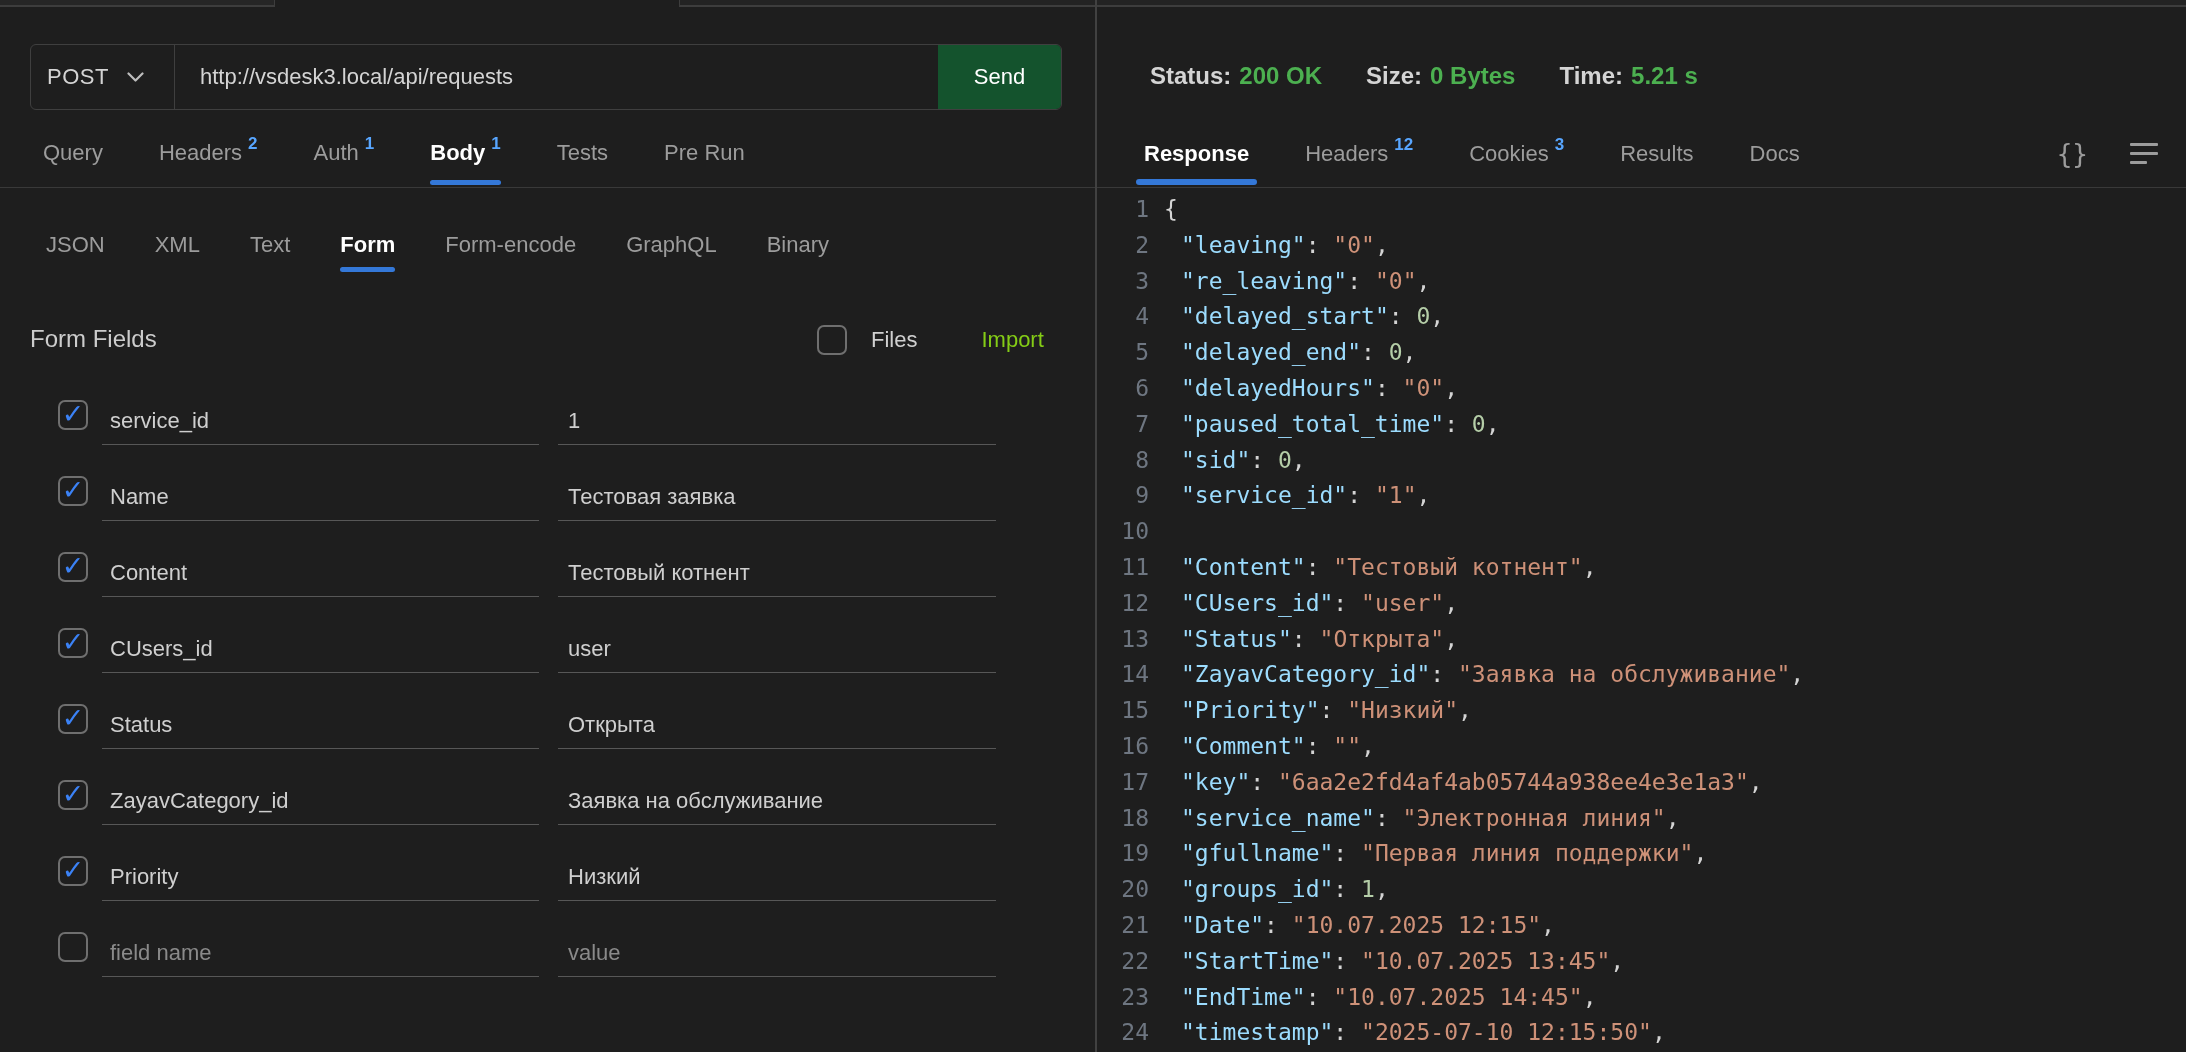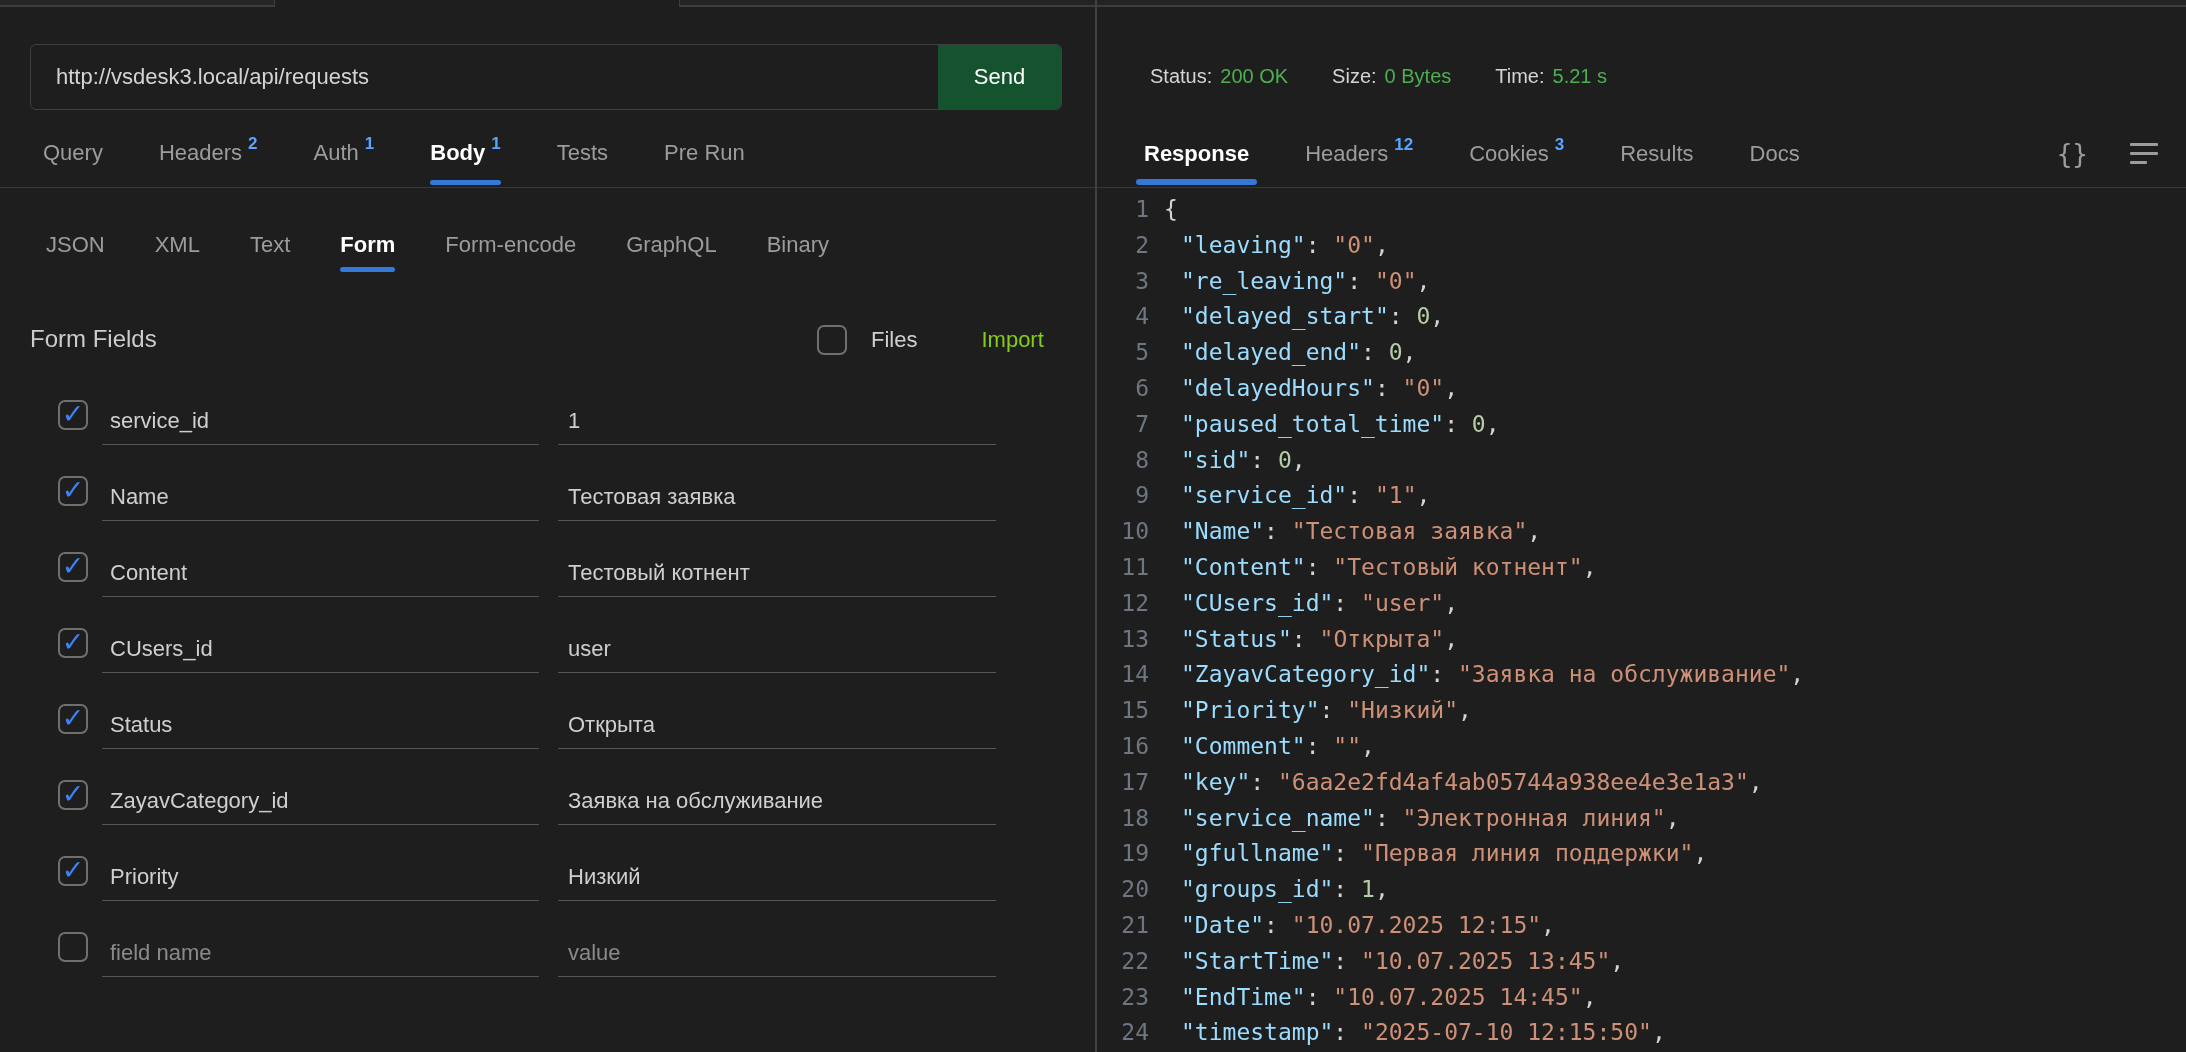--- a/index.html
+++ b/index.html
@@ -61,21 +61,21 @@
   .field { position:absolute; bottom:8px; height:48px; background:transparent; border:none;
            border-bottom:1px solid #575757; color:#cfcfcf; font-size:22px; font-family:inherit; outline:none; }
   .field.name  { left:102px; width:437px; padding-left:8px; }
   .field.value { left:558px; width:438px; padding-left:10px; }
   .field::placeholder { color:#8a8a8a; opacity:1; }
 
   
   .right-panel { position:absolute; left:1097px; top:0; width:1089px; height:1052px; }
 
   .status-bar { position:absolute; left:53px; top:60px; height:32px; display:flex; align-items:center; gap:44px; }
-  .stat { font-size:20px; font-weight:400; color:#d4d4d4; white-space:nowrap; }
+  .stat { font-size:24px; font-weight:700; color:#d4d4d4; white-space:nowrap; }
   .stat .stat-value { color:#4cb050; margin-left:8px; }
 
   .resp-tabs { position:absolute; left:0; top:120px; width:1089px; height:68px;
                border-bottom:1px solid #393939; padding-left:47px; gap:56px; display:flex; align-items:center; }
   .resp-tabs .tab.active::after { left:-8px; right:-8px; bottom:2px; height:6px; }
   .resp-icons { margin-left:auto; margin-right:28px; display:flex; align-items:center; gap:42px; }
   .braces { font-family:"DejaVu Sans Mono",monospace; font-size:26px; color:#9c9c9c; cursor:pointer; }
   .menu-icon { display:flex; flex-direction:column; gap:6px; width:28px; cursor:pointer; }
   .menu-icon i { display:block; height:3px; background:#9c9c9c; border-radius:1px; }
   .menu-icon i:last-child { width:60%; }
@@ -96,20 +96,26 @@
 
 <div class="top-strip">
   <div class="strip-seg left"></div>
   <div class="strip-gap"></div>
   <div class="strip-seg right"></div>
 </div>
 
 <div class="left-panel">
 
   <div class="request-bar">
+    <div class="method">
+      <span>POST</span>
+      <svg width="17" height="11" viewBox="0 0 17 11">
+          <path d="M1.5 1.5 L8.5 8.5 L15.5 1.5" stroke="#bdbdbd" stroke-width="2.2" fill="none" stroke-linecap="round" stroke-linejoin="round"></path>
+        </svg>
+    </div>
     <div class="url">http://vsdesk3.local/api/requests</div>
     <button class="send">Send</button>
   </div>
 
   <div class="tabs-row req-tabs">
     <div class="tab">
         <span>Query</span>
       </div>
     <div class="tab">
         <span>Headers</span>
@@ -262,21 +268,21 @@
   <div class="code-area">
     <div class="code-line"><span class="ln">1</span><span class="codetext"><span class="p">{</span></span></div>
     <div class="code-line"><span class="ln">2</span><span class="codetext indent"><span class="k">leaving</span><span class="p">: </span><span class="s">0</span><span class="p">,</span></span></div>
     <div class="code-line"><span class="ln">3</span><span class="codetext indent"><span class="k">re_leaving</span><span class="p">: </span><span class="s">0</span><span class="p">,</span></span></div>
     <div class="code-line"><span class="ln">4</span><span class="codetext indent"><span class="k">delayed_start</span><span class="p">: </span><span class="n">0</span><span class="p">,</span></span></div>
     <div class="code-line"><span class="ln">5</span><span class="codetext indent"><span class="k">delayed_end</span><span class="p">: </span><span class="n">0</span><span class="p">,</span></span></div>
     <div class="code-line"><span class="ln">6</span><span class="codetext indent"><span class="k">delayedHours</span><span class="p">: </span><span class="s">0</span><span class="p">,</span></span></div>
     <div class="code-line"><span class="ln">7</span><span class="codetext indent"><span class="k">paused_total_time</span><span class="p">: </span><span class="n">0</span><span class="p">,</span></span></div>
     <div class="code-line"><span class="ln">8</span><span class="codetext indent"><span class="k">sid</span><span class="p">: </span><span class="n">0</span><span class="p">,</span></span></div>
     <div class="code-line"><span class="ln">9</span><span class="codetext indent"><span class="k">service_id</span><span class="p">: </span><span class="s">1</span><span class="p">,</span></span></div>
-    <div class="code-line"><span class="ln">10</span><span class="codetext indent"><span class="k">Name</span><span class="p">: </span><span class="s">Тестовая заявка</span><span class="p">,</span></span></div>
+    <div class="code-line"><span class="ln">10</span></div>
     <div class="code-line"><span class="ln">11</span><span class="codetext indent"><span class="k">Content</span><span class="p">: </span><span class="s">Тестовый котнент</span><span class="p">,</span></span></div>
     <div class="code-line"><span class="ln">12</span><span class="codetext indent"><span class="k">CUsers_id</span><span class="p">: </span><span class="s">user</span><span class="p">,</span></span></div>
     <div class="code-line"><span class="ln">13</span><span class="codetext indent"><span class="k">Status</span><span class="p">: </span><span class="s">Открыта</span><span class="p">,</span></span></div>
     <div class="code-line"><span class="ln">14</span><span class="codetext indent"><span class="k">ZayavCategory_id</span><span class="p">: </span><span class="s">Заявка на обслуживание</span><span class="p">,</span></span></div>
     <div class="code-line"><span class="ln">15</span><span class="codetext indent"><span class="k">Priority</span><span class="p">: </span><span class="s">Низкий</span><span class="p">,</span></span></div>
     <div class="code-line"><span class="ln">16</span><span class="codetext indent"><span class="k">Comment</span><span class="p">: </span><span class="s"></span><span class="p">,</span></span></div>
     <div class="code-line"><span class="ln">17</span><span class="codetext indent"><span class="k">key</span><span class="p">: </span><span class="s">6aa2e2fd4af4ab05744a938ee4e3e1a3</span><span class="p">,</span></span></div>
     <div class="code-line"><span class="ln">18</span><span class="codetext indent"><span class="k">service_name</span><span class="p">: </span><span class="s">Электронная линия</span><span class="p">,</span></span></div>
     <div class="code-line"><span class="ln">19</span><span class="codetext indent"><span class="k">gfullname</span><span class="p">: </span><span class="s">Первая линия поддержки</span><span class="p">,</span></span></div>
     <div class="code-line"><span class="ln">20</span><span class="codetext indent"><span class="k">groups_id</span><span class="p">: </span><span class="n">1</span><span class="p">,</span></span></div>

